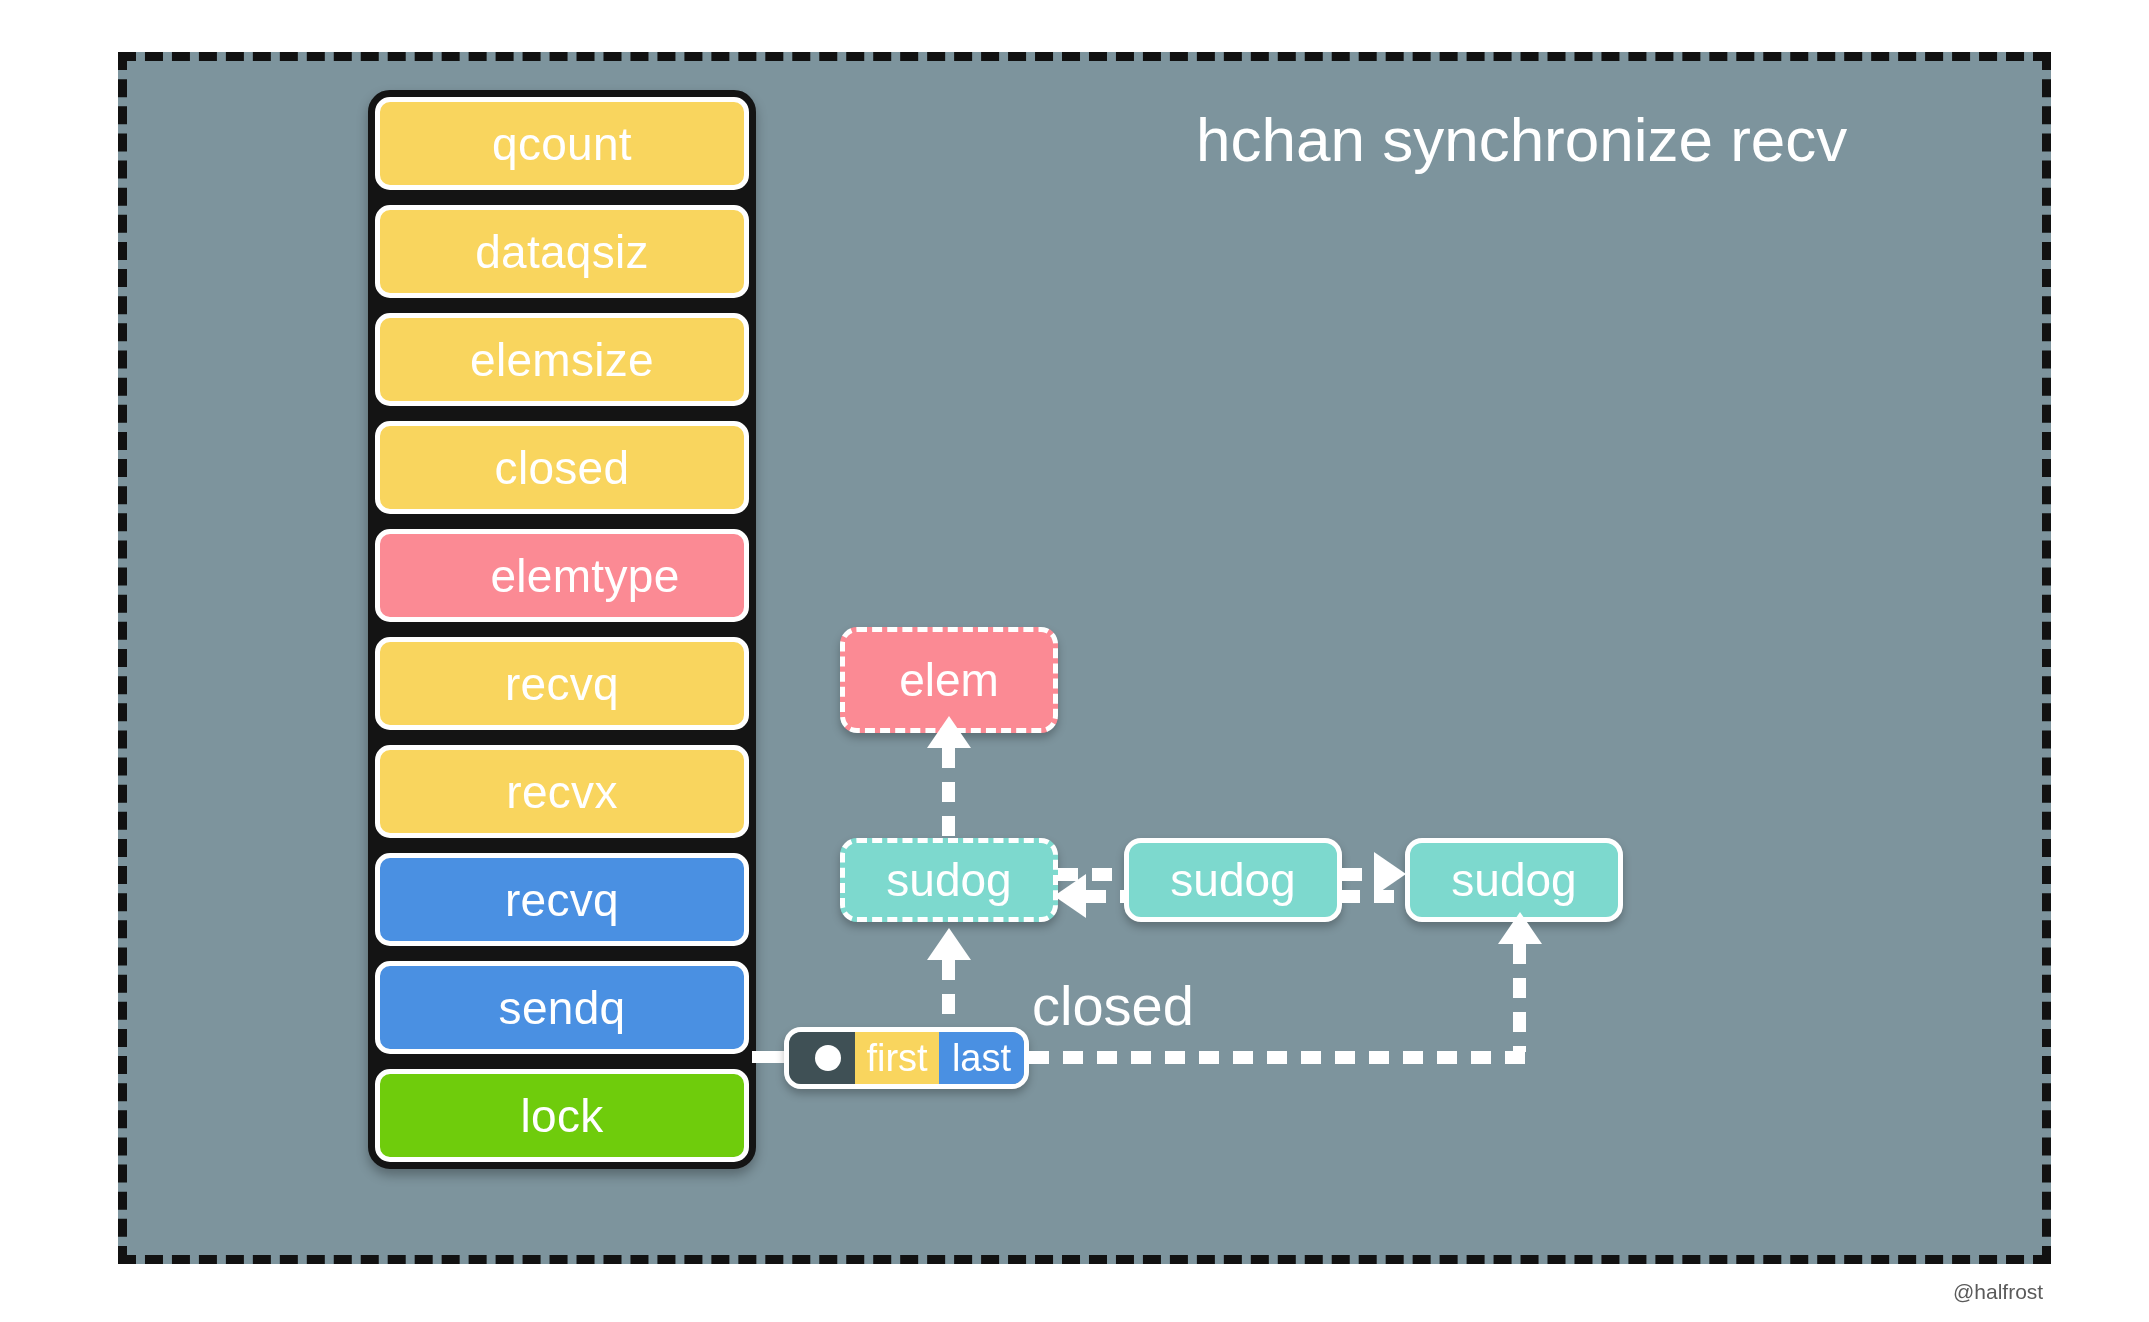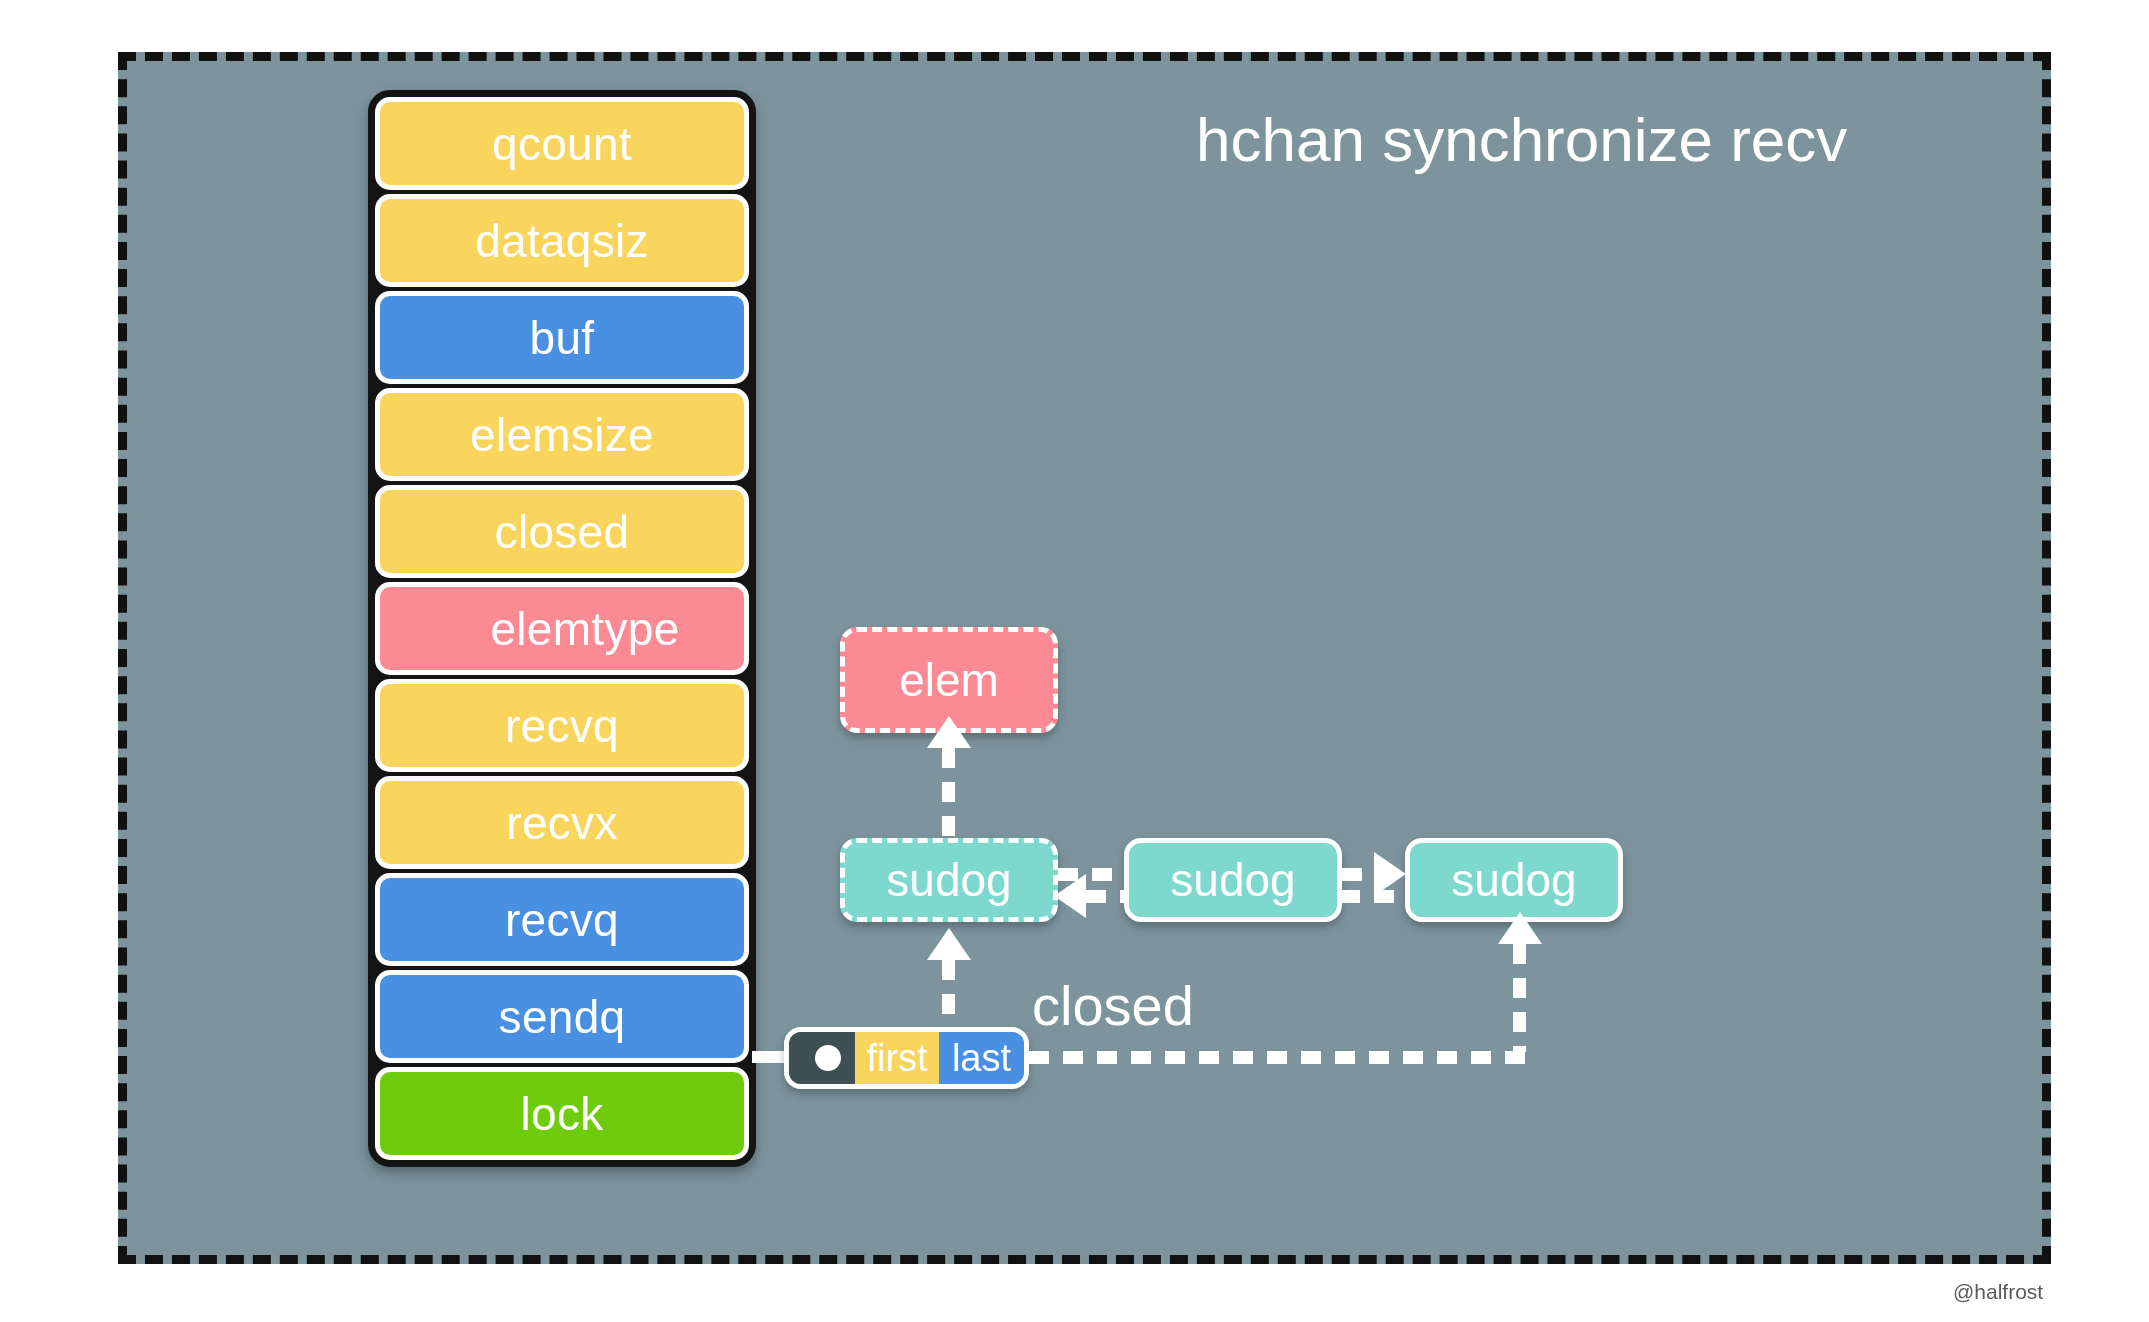--- a/index.html
+++ b/index.html
@@ -33,21 +33,21 @@
     position: absolute;
     left: 368px;
     top: 90px;
     width: 388px;
     box-sizing: border-box;
     background: #141414;
     border: 7px solid #141414;
     border-radius: 22px;
     display: flex;
     flex-direction: column;
-    gap: 4px;
+    gap: 15px;
     box-shadow: 0 6px 12px rgba(0,0,0,0.30);
   }
   .field-row {
     height: 93px;
     box-sizing: border-box;
     border: 5px solid #ffffff;
     border-radius: 15px;
     display: flex;
     align-items: center;
     justify-content: center;
@@ -233,21 +233,20 @@
 </head>
 <body>
 
 <div id="canvas-frame"></div>
 
 <div id="page-title">hchan synchronize recv</div>
 
 <div id="hchan-struct">
   <div class="field-row f-yellow">qcount</div>
   <div class="field-row f-yellow">dataqsiz</div>
-  <div class="field-row f-blue">buf</div>
   <div class="field-row f-yellow">elemsize</div>
   <div class="field-row f-yellow">closed</div>
   <div class="field-row f-pink">elemtype</div>
   <div class="field-row f-yellow">recvq</div>
   <div class="field-row f-yellow">recvx</div>
   <div class="field-row f-blue">recvq</div>
   <div class="field-row f-blue">sendq</div>
   <div class="field-row f-green">lock</div>
 </div>
 

